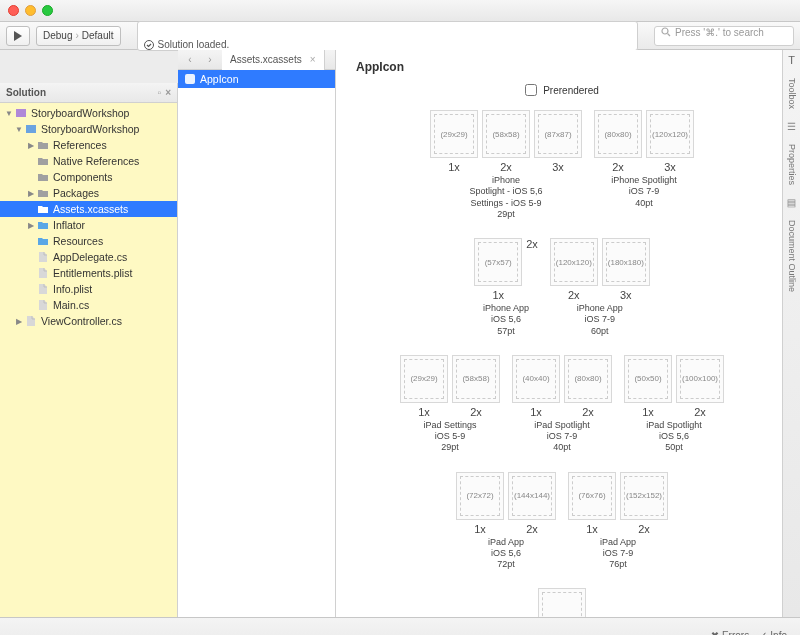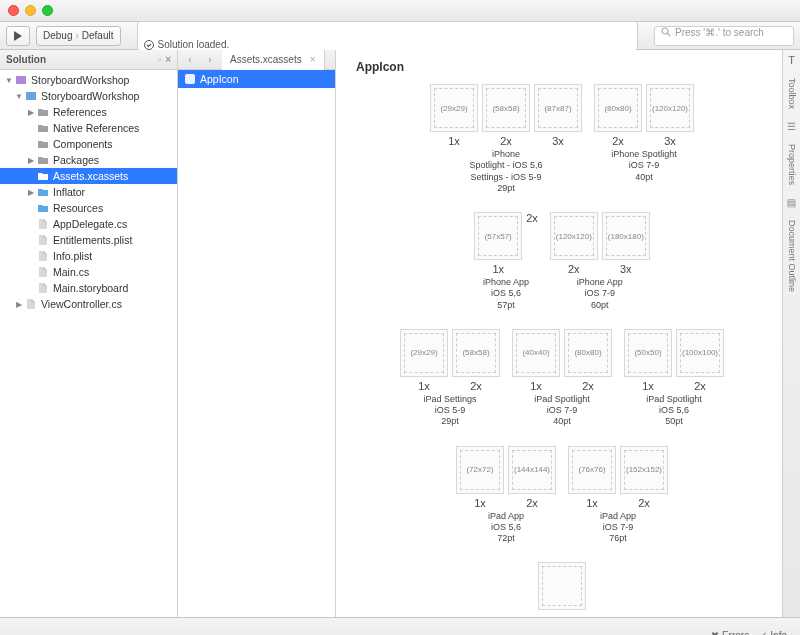--- a/index.html
+++ b/index.html
@@ -9,21 +9,21 @@
 .dot { width:11px; height:11px; border-radius:50%; }
 .dot.r{background:#ff5f57;border:1px solid #e33e32;}
 .dot.y{background:#ffbd2e;border:1px solid #e09e3e;}
 .dot.g{background:#28c940;border:1px solid #1aaa29;}
 .toolbar { height: 28px; background: linear-gradient(#f9f9f9,#eaeaea); border-bottom:1px solid #c7c7c7; display:flex; align-items:center; padding:0 6px; gap:6px; }
 .tbtn { height:20px; border:1px solid #bfbfbf; border-radius:3px; background:linear-gradient(#fff,#f0f0f0); display:flex; align-items:center; justify-content:center; padding:0 6px; font-size:10px; color:#444; }
 .tbtn svg{display:block;}
 .status { flex:1; margin:16px 10px; height:30px; border:1px solid #cfcfcf; border-radius:3px; background:#fff; display:flex; align-items:flex-end; padding:0 6px; font-size:10px; color:#555; gap:4px;}
 .search { width:140px; height:20px; border:1px solid #cfcfcf; border-radius:3px; background:#fff; display:flex; align-items:flex-start; padding:0 6px; font-size:10px; color:#999; gap:4px;}
 .main { display:flex; height: calc(635px - 22px - 28px - 18px); }
-.leftcol { width:178px; background:#ffffff; border-right:1px solid #d0d0d0; display:flex; flex-direction:column; }
+.leftcol { width:178px; background:#fef9c3; border-right:1px solid #d0d0d0; display:flex; flex-direction:column;margin-top:33px; }
 .panelhdr { height:20px; background:linear-gradient(#f4f4f4,#e8e8e8); border-bottom:1px solid #d0d0d0; display:flex; align-items:center; padding:0 6px; font-size:10px; font-weight:600; color:#555; justify-content:space-between;}
 .panelhdr .icons{display:flex;gap:4px;color:#999;font-size:10px;}
 .tree { flex:1; overflow:auto; padding:2px 0; font-size:10.5px; }
 .trow { display:flex; align-items:center; height:16px; padding-left:4px; white-space:nowrap; cursor:default;}
 .trow.sel { background:#2f7bff; color:#fff; }
 .trow .arr { width:10px; text-align:center; color:#888; font-size:8px;}
 .trow.sel .arr{color:#fff;}
 .trow .ic { width:14px; height:14px; margin-right:3px; display:flex; align-items:center; justify-content:center; }
 .ind1{padding-left:14px;} .ind2{padding-left:26px;}
 .midcol { width:158px; background:#fff; border-right:1px solid #d0d0d0; display:flex; flex-direction:column;}
@@ -213,30 +213,20 @@
         <div class="trow ind2">
           <span class="arr"></span>
           <span class="ic">
             <svg width="12" height="12" viewBox="0 0 12 12">
               <path d="M2 1h5l3 3v7H2z" fill="#d8d8d8"></path>
               <path d="M7 1v3h3" fill="none" stroke="#bbb" stroke-width="0.8"></path>
             </svg>
           </span>
           <span>Main.cs</span>
         </div>
-        <div class="trow ind2">
-          <span class="arr"></span>
-          <span class="ic">
-            <svg width="12" height="12" viewBox="0 0 12 12">
-              <path d="M2 1h5l3 3v7H2z" fill="#d8d8d8"></path>
-              <path d="M7 1v3h3" fill="none" stroke="#bbb" stroke-width="0.8"></path>
-            </svg>
-          </span>
-          <span>Main.storyboard</span>
-        </div>
         <div class="trow ind1">
           <span class="arr">▶</span>
           <span class="ic">
             <svg width="12" height="12" viewBox="0 0 12 12">
               <path d="M2 1h5l3 3v7H2z" fill="#d8d8d8"></path>
               <path d="M7 1v3h3" fill="none" stroke="#bbb" stroke-width="0.8"></path>
             </svg>
           </span>
           <span>ViewController.cs</span>
         </div>
@@ -257,20 +247,24 @@
         <svg width="12" height="12" viewBox="0 0 12 12">
             <rect x="1" y="1" width="10" height="10" rx="2" fill="#fff" opacity="0.9"></rect>
           </svg>
         <span>AppIcon</span>
       </div>
     </div>
   </div>
 
   <div class="content">
     <h2>AppIcon</h2>
+    <div class="prerend">
+      <input type="checkbox" style="">
+      <span>Prerendered</span>
+    </div>
     <div id="iconrows">
         <div class="iconrow">
           <div class="icongroup">
             <div class="slotrow">
               <div class="slotcell">
                 <div class="slot">
                   <span>(29x29)</span>
                 </div>
                 <div class="scale">1x</div>
               </div>

